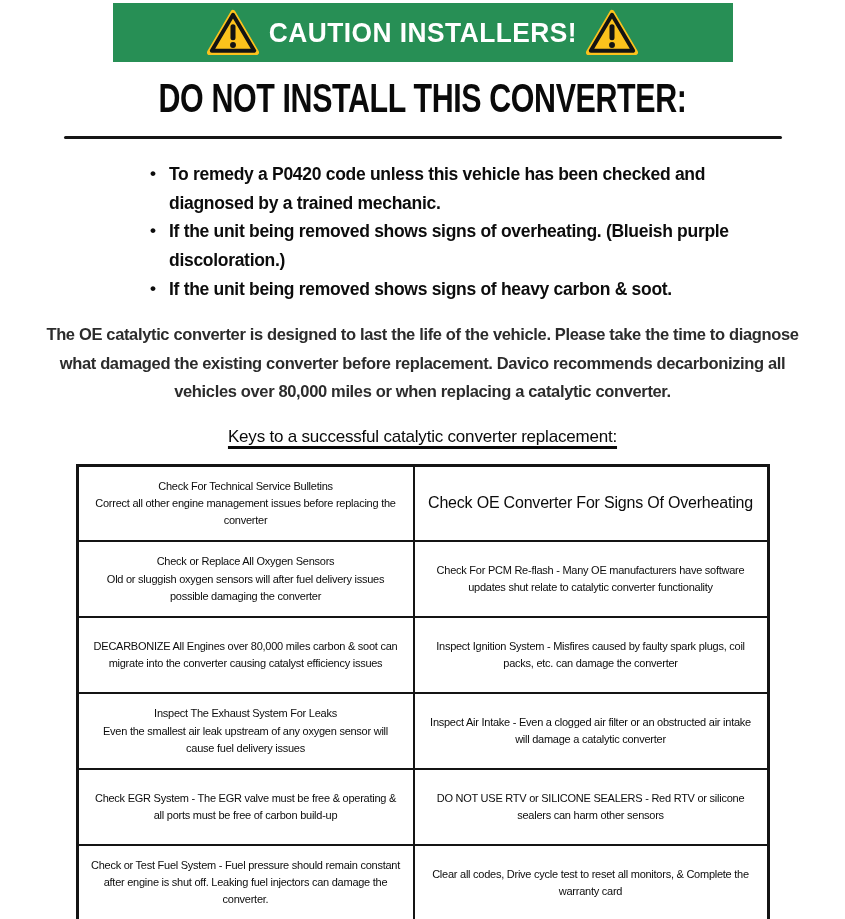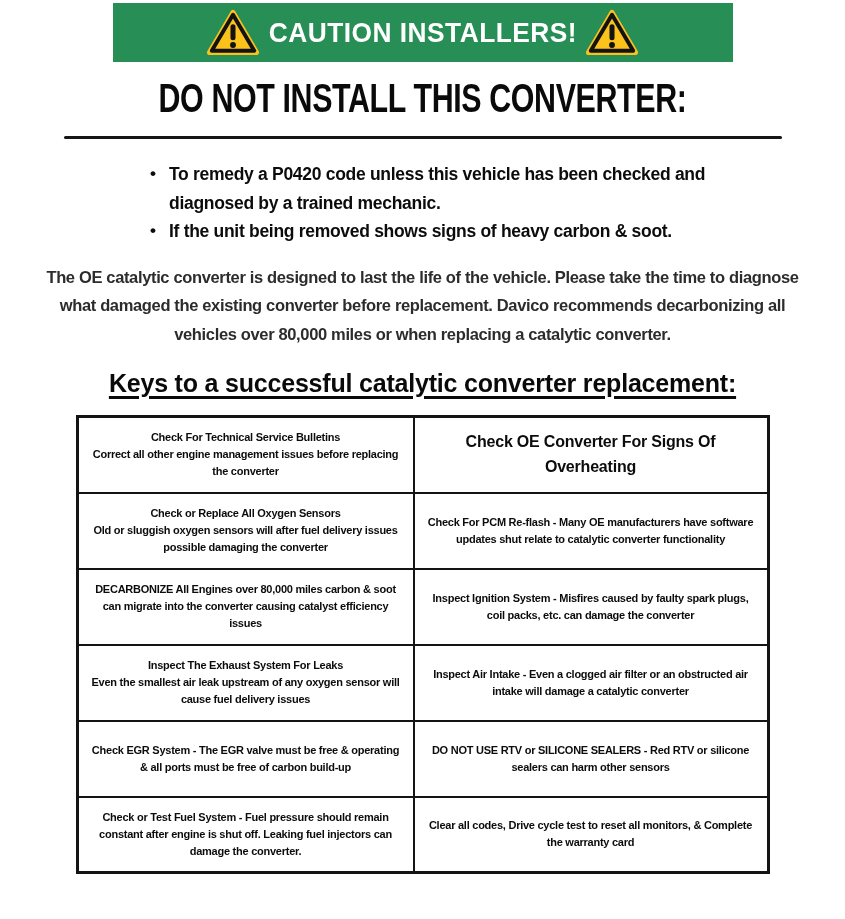--- a/index.html
+++ b/index.html
@@ -100,22 +100,22 @@
     line-height: 1.72;
     font-weight: 700;
     color: #2c2c2c;
     white-space: pre-line;
   }
 
   
   .keys-heading {
     margin: 21px 0 0;
     text-align: center;
-    font-size: 25px;
-    font-weight: 700;
+    font-size: 17px;
+    font-weight: 400;
     letter-spacing: -0.2px;
     color: #0a0a0a;
     text-decoration: underline;
     text-decoration-thickness: 2.5px;
     text-underline-offset: 4px;
   }
 
   
   .tips-table {
     width: 694px;
@@ -124,21 +124,21 @@
     table-layout: fixed;
     border: 3px solid #141414;
   }
   .tips-table td {
     border: 2.5px solid #141414;
     height: 76px;
     box-sizing: border-box;
     padding: 4px 10px;
     text-align: center;
     vertical-align: middle;
-    font-weight: 700;
+    font-weight: 400;
     font-size: 11px;
     letter-spacing: -0.25px;
     line-height: 1.55;
     color: #0c0c0c;
     white-space: pre-line;
   }
   .tips-table td.col-left  { width: 48.7%; }
   .tips-table td.col-right { width: 51.3%; }
   .tips-table td.cell-large { font-size: 16px; letter-spacing: -0.2px; }
 </style>
@@ -163,20 +163,22 @@
     </svg>
   </div>
 
   <h1 class="main-heading">DO NOT INSTALL THIS CONVERTER:</h1>
 
   <div class="rule"></div>
 
   <ul class="warning-list">
     <li>To remedy a P0420 code unless this vehicle has been checked and
 diagnosed by a trained mechanic.</li>
+    <li>If the unit being removed shows signs of overheating. (Blueish purple
+discoloration.)</li>
     <li>If the unit being removed shows signs of heavy carbon &amp; soot.</li>
   </ul>
 
   <p class="intro">The OE catalytic converter is designed to last the life of the vehicle. Please take the time to diagnose
 what damaged the existing converter before replacement. Davico recommends decarbonizing all
 vehicles over 80,000 miles or when replacing a catalytic converter.</p>
 
   <h2 class="keys-heading">Keys to a successful catalytic converter replacement:</h2>
 
   <table class="tips-table">

